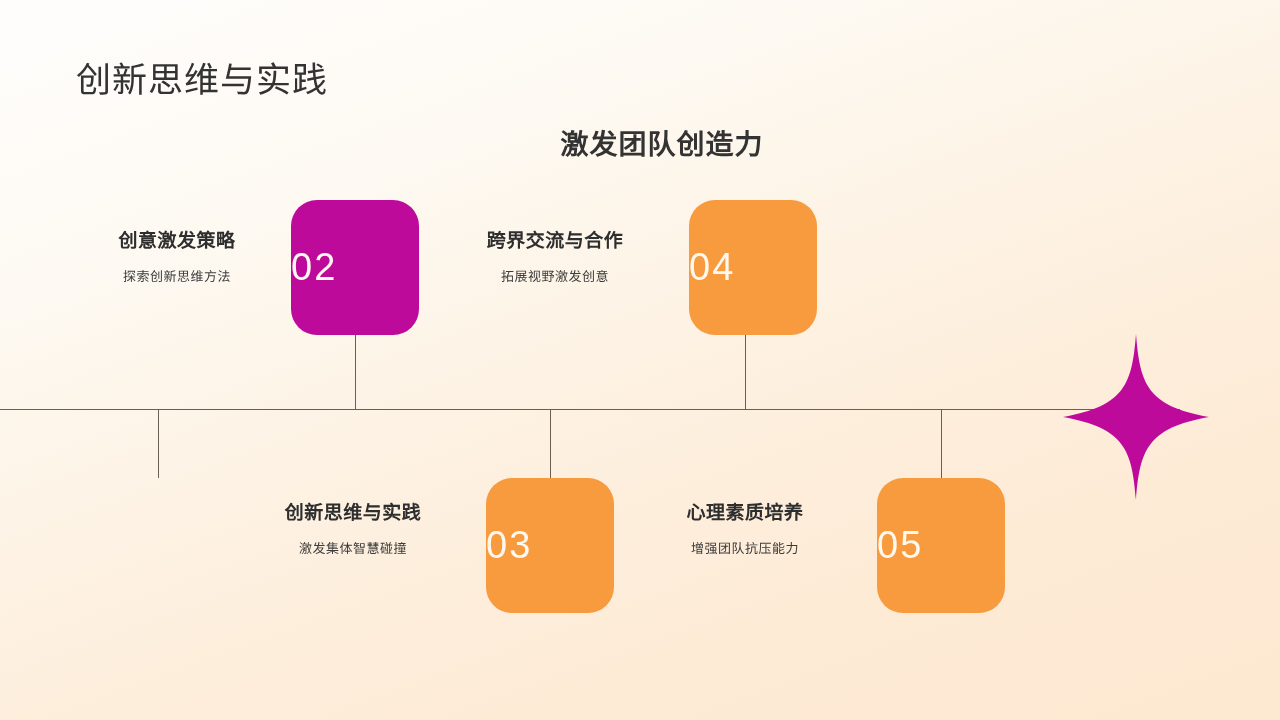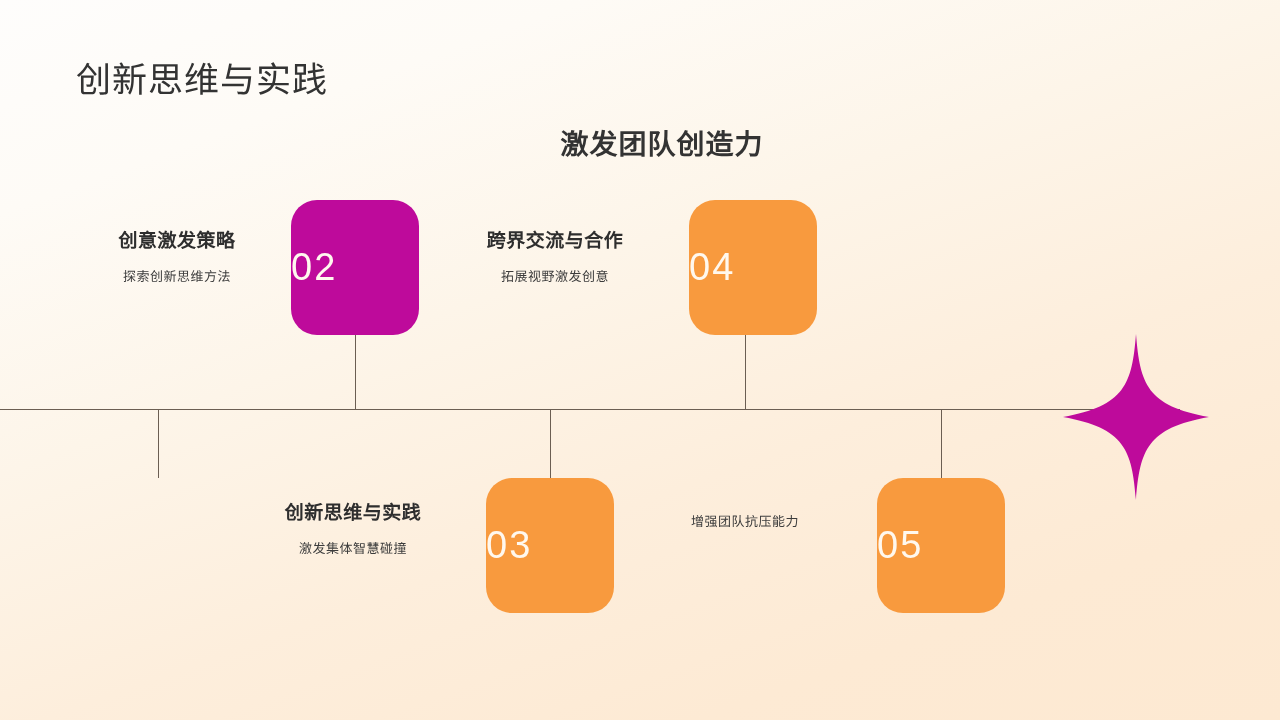--- a/index.html
+++ b/index.html
@@ -157,20 +157,21 @@
   <div class="item-text" style="left:238px; top:497px;">
     <div class="item-title">创新思维与实践</div>
     <div class="item-desc">激发集体智慧碰撞</div>
   </div>
 
   <div class="num-box orange" style="left:486px; top:478px;">
     <span>03</span>
   </div>
 
   <div class="item-text" style="left:630px; top:497px;">
+    <div class="item-title">心理素质培养</div>
     <div class="item-desc">增强团队抗压能力</div>
   </div>
 
   <div class="num-box orange" style="left:877px; top:478px;">
     <span>05</span>
   </div>
 
   <svg class="sparkle" viewBox="0 0 150 170">
     <path d="M75 2
              C 79 52, 86 74, 148 85

